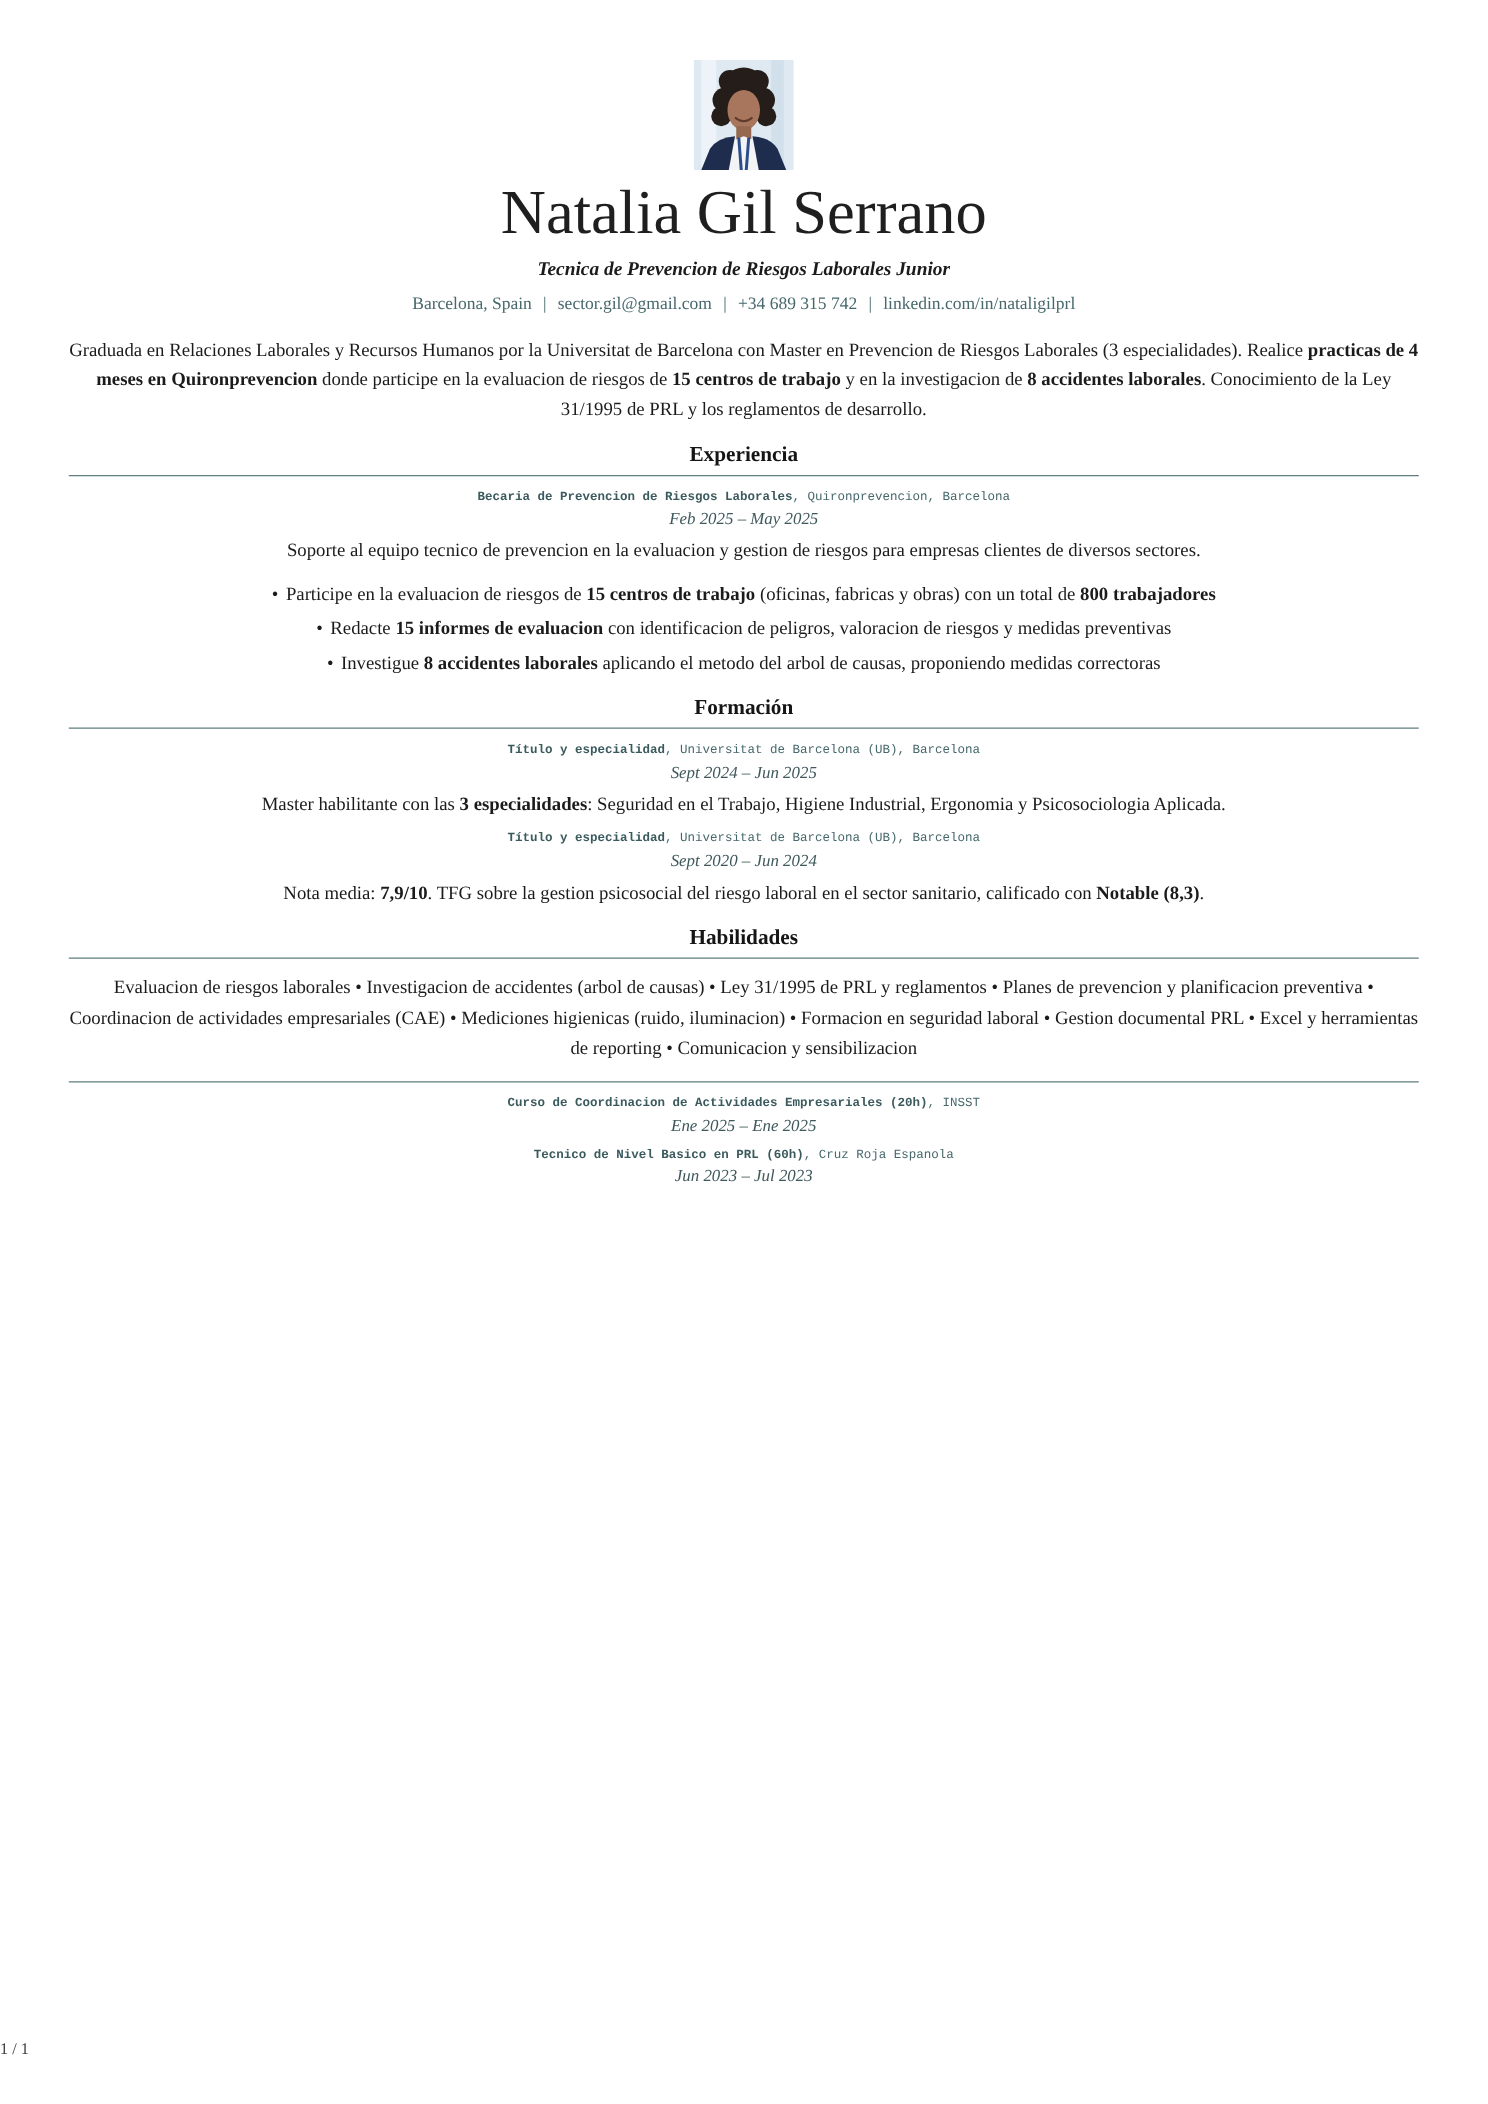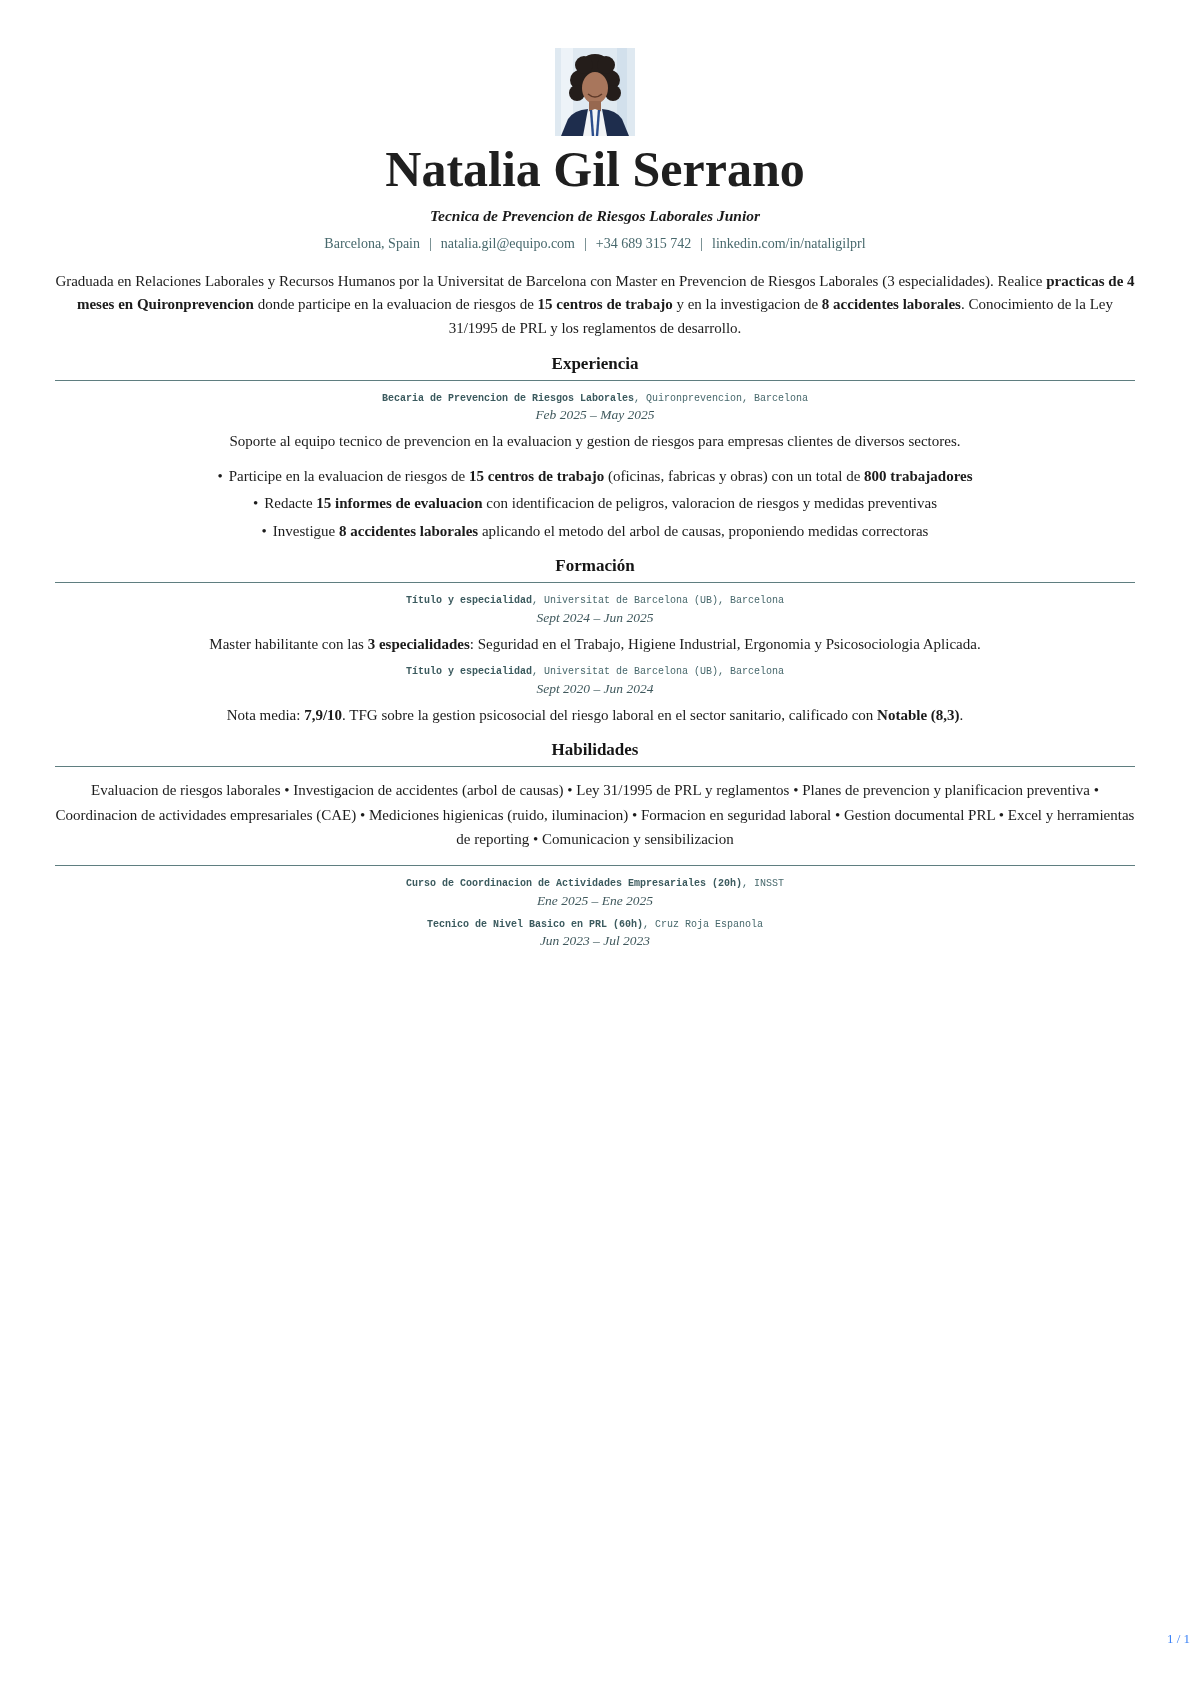--- a/index.html
+++ b/index.html
@@ -20,21 +20,21 @@
     text-align: center;
   }
   .photo-wrap {
     margin: 0 auto 6px auto;
     width: 80px;
     height: 88px;
   }
   .photo-wrap svg { display: block; }
   .name {
     font-size: 50px;
-    font-weight: 700;
+    font-weight: 400;
     color: #1f1f1f;
     margin: 6px 0 10px 0;
     line-height: 1.1;
   }
   .job-title {
     font-size: 15.5px;
     font-weight: 700;
     margin: 0 0 11px 0;
     font-style: italic;
   }
@@ -92,23 +92,23 @@
     font-size: 15px;
     line-height: 1.62;
     margin: 0 0 4px 0;
   }
   .cert-entry { margin-bottom: 9px; }
   .footer {
     position: absolute;
     left: 0;
     bottom: 36px;
     width: 100%;
-    text-align: right;
+    text-align: left;
     font-size: 13px;
-    color: #3b82f6;
+    color: #404040;
   }
 </style>
 </head>
 <body>
 
 <div class="page">
 
   <div class="photo-wrap">
     <svg viewBox="0 0 80 88" width="80" height="88">
       <rect width="80" height="88" fill="#dfe9f1"></rect>
@@ -131,21 +131,21 @@
       <path d="M74 88 L67 71 Q61 62 47 61 L52 88 Z" fill="#1e2d4d"></path>
       <path d="M36 62 L38 88" stroke="#2b4d8c" stroke-width="2.4" fill="none"></path>
       <path d="M44 62 L42 88" stroke="#2b4d8c" stroke-width="2.4" fill="none"></path>
     </svg>
   </div>
 
   <h1 class="name">Natalia Gil Serrano</h1>
   <div class="job-title">Tecnica de Prevencion de Riesgos Laborales Junior</div>
 
   <div class="contact">
-    <span>Barcelona, Spain</span><span class="sep">|</span><span>natalia.gil@equipo.com</span><span class="sep">|</span><span>+34 689 315 742</span><span class="sep">|</span><span>linkedin.com/in/nataligilprl</span>
+    <span>Barcelona, Spain</span><span class="sep">|</span><span>sector.gil@gmail.com</span><span class="sep">|</span><span>+34 689 315 742</span><span class="sep">|</span><span>linkedin.com/in/nataligilprl</span>
   </div>
 
   <p class="summary"><span>Graduada en Relaciones Laborales y Recursos Humanos por la Universitat de Barcelona con Master en Prevencion de Riesgos Laborales (3 especialidades). Realice </span><span class="b">practicas de 4 meses en Quironprevencion</span><span> donde participe en la evaluacion de riesgos de </span><span class="b">15 centros de trabajo</span><span> y en la investigacion de </span><span class="b">8 accidentes laborales</span><span>. Conocimiento de la Ley 31/1995 de PRL y los reglamentos de desarrollo.</span></p>
 
   <div class="section">
     <div class="section-heading">Experiencia</div>
     <hr class="rule">
     <div class="entry">
       <div class="entry-header">
         <span class="entry-title">Becaria de Prevencion de Riesgos Laborales</span><span class="entry-subtitle">, Quironprevencion, Barcelona</span>

